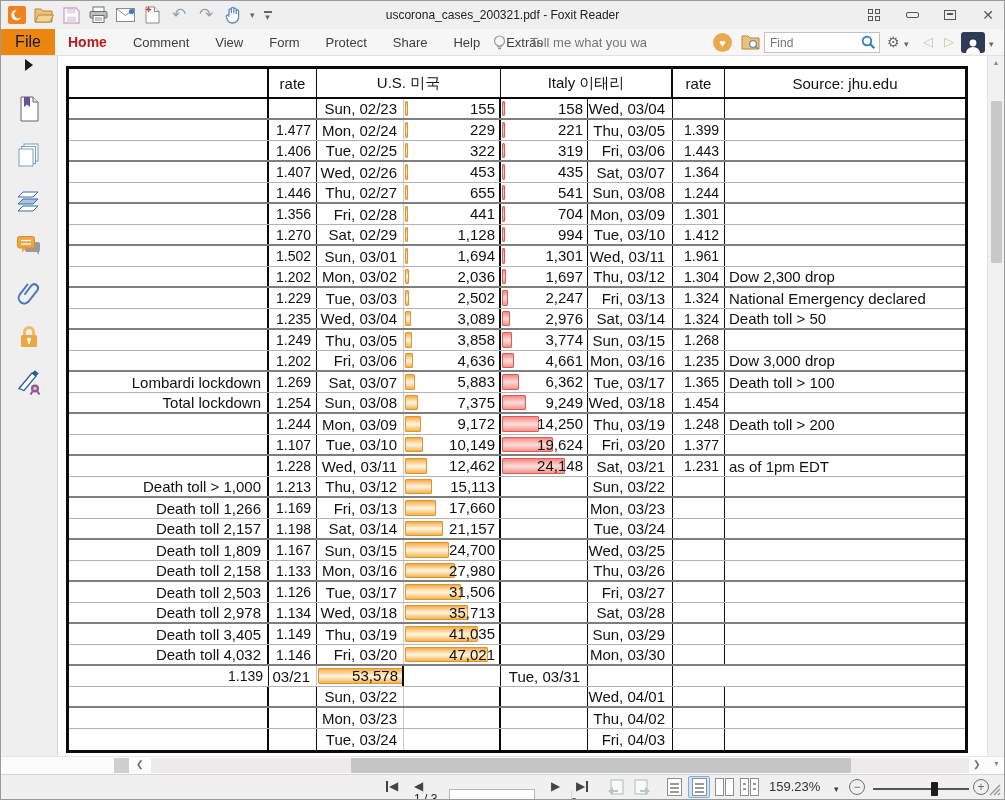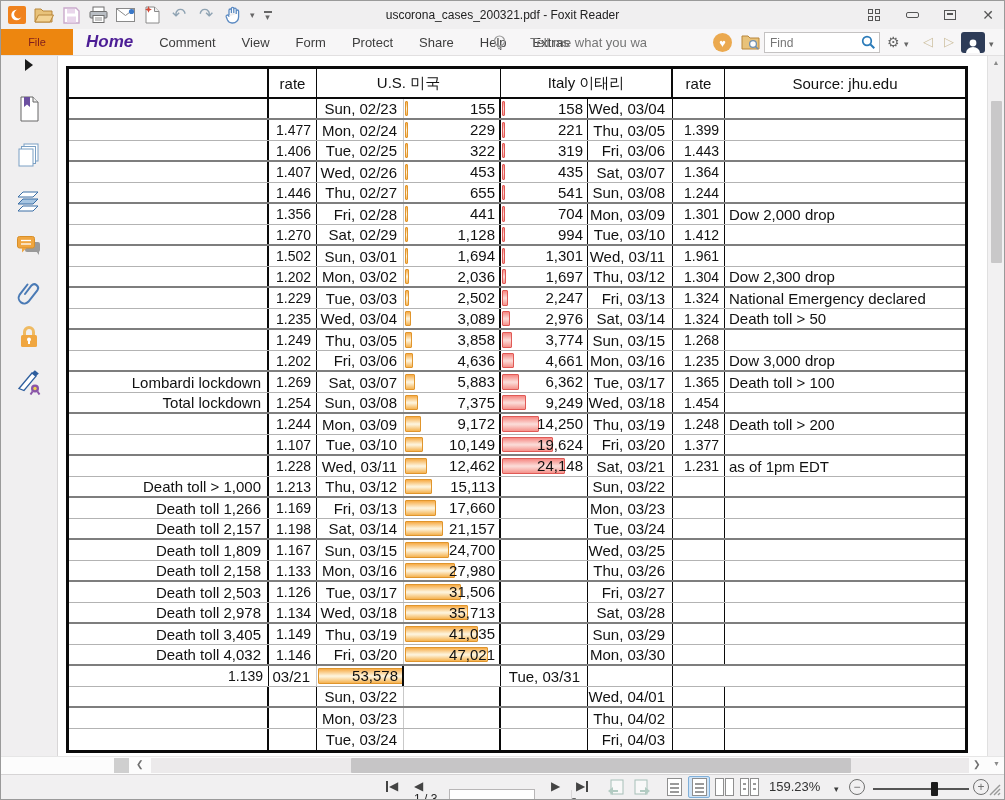--- a/index.html
+++ b/index.html
@@ -19,23 +19,23 @@
   .winctl .wi{width:16px;height:16px;display:flex;align-items:center;justify-content:center;color:#555;}
   .sq4{display:grid;grid-template-columns:5px 5px;grid-gap:2px;}
   .sq4 i{width:5px;height:5px;border:1.4px solid #555;}
   .minbox{width:13px;height:6px;border:1.5px solid #555;border-radius:2px;}
   .restbox{width:12px;height:10px;border:1.5px solid #555;position:relative;}
   .restbox:after{content:"";position:absolute;left:2px;top:2px;right:2px;height:2px;background:#555;}
   .closex{font-size:14px;color:#444;}
 
   
   .tabsrow{position:relative;height:27px;background:#f7f6f7;border-bottom:1px solid #e2e0e1;display:flex;align-items:stretch;}
-  .file-tab{width:72px;background:#ED860F;color:#7f1d1d;font-size:11px;display:flex;align-items:center;justify-content:center;}
+  .file-tab{width:54px;background:#ED860F;color:#0f172a;font-size:16px;display:flex;align-items:center;justify-content:center;}
   .tab{display:flex;align-items:center;padding:0 13px;font-size:13px;color:#3d3d3d;}
-  .tab.active{font-weight:700;color:#4c1d95;font-size:17px;font-style:italic;}
+  .tab.active{font-weight:700;color:#b91c1c;font-size:14px;}
   .tellme{position:absolute;left:492px;top:3px;display:flex;align-items:center;gap:22px;height:21px;}
   .bulb{width:13px;height:16px;}
   .tellme input{border:none;background:transparent;font-size:13px;color:#8a8a8a;width:140px;outline:none;}
   .heart-btn{position:absolute;left:712px;top:4px;width:19px;height:19px;border-radius:50%;background:#EBA94F;color:#fff;font-size:11px;display:flex;align-items:center;justify-content:center;}
   .fsearch{position:absolute;left:740px;top:4px;width:19px;height:18px;}
   .findbox{position:absolute;left:763px;top:3px;width:116px;height:21px;background:#fff;border:1px solid #c4c2c2;display:flex;align-items:center;}
   .findbox input{flex:1;border:none;outline:none;font-size:12px;color:#777;padding:0 5px;min-width:0;background:transparent;}
   .mag{width:15px;height:15px;margin-right:3px;}
   .gear{position:absolute;left:886px;top:6px;font-size:14px;color:#666;line-height:14px;}
   .gear-caret{position:absolute;left:903px;top:10px;}
@@ -450,23 +450,20 @@
               <div class="tcell c4 barcell">
                 <div class="databar us" style="width: max(3px, 2.1%);"></div>
                 <span class="cv">704</span>
               </div>
               <div class="tcell c5">
                 <span class="cv">Mon, 03/09</span>
               </div>
               <div class="tcell c6">
                 <span class="cv">1.301</span>
               </div>
-              <div class="tcell c7">
-                <span class="cv">Dow 2,000 drop</span>
-              </div>
             </div>
             <div class="trow sep-thick">
               <div class="tcell c0">
                 <span class="cv"></span>
               </div>
               <div class="tcell c1">
                 <span class="cv">1.270</span>
               </div>
               <div class="tcell c2">
                 <span class="cv">Sat, 02/29</span>

